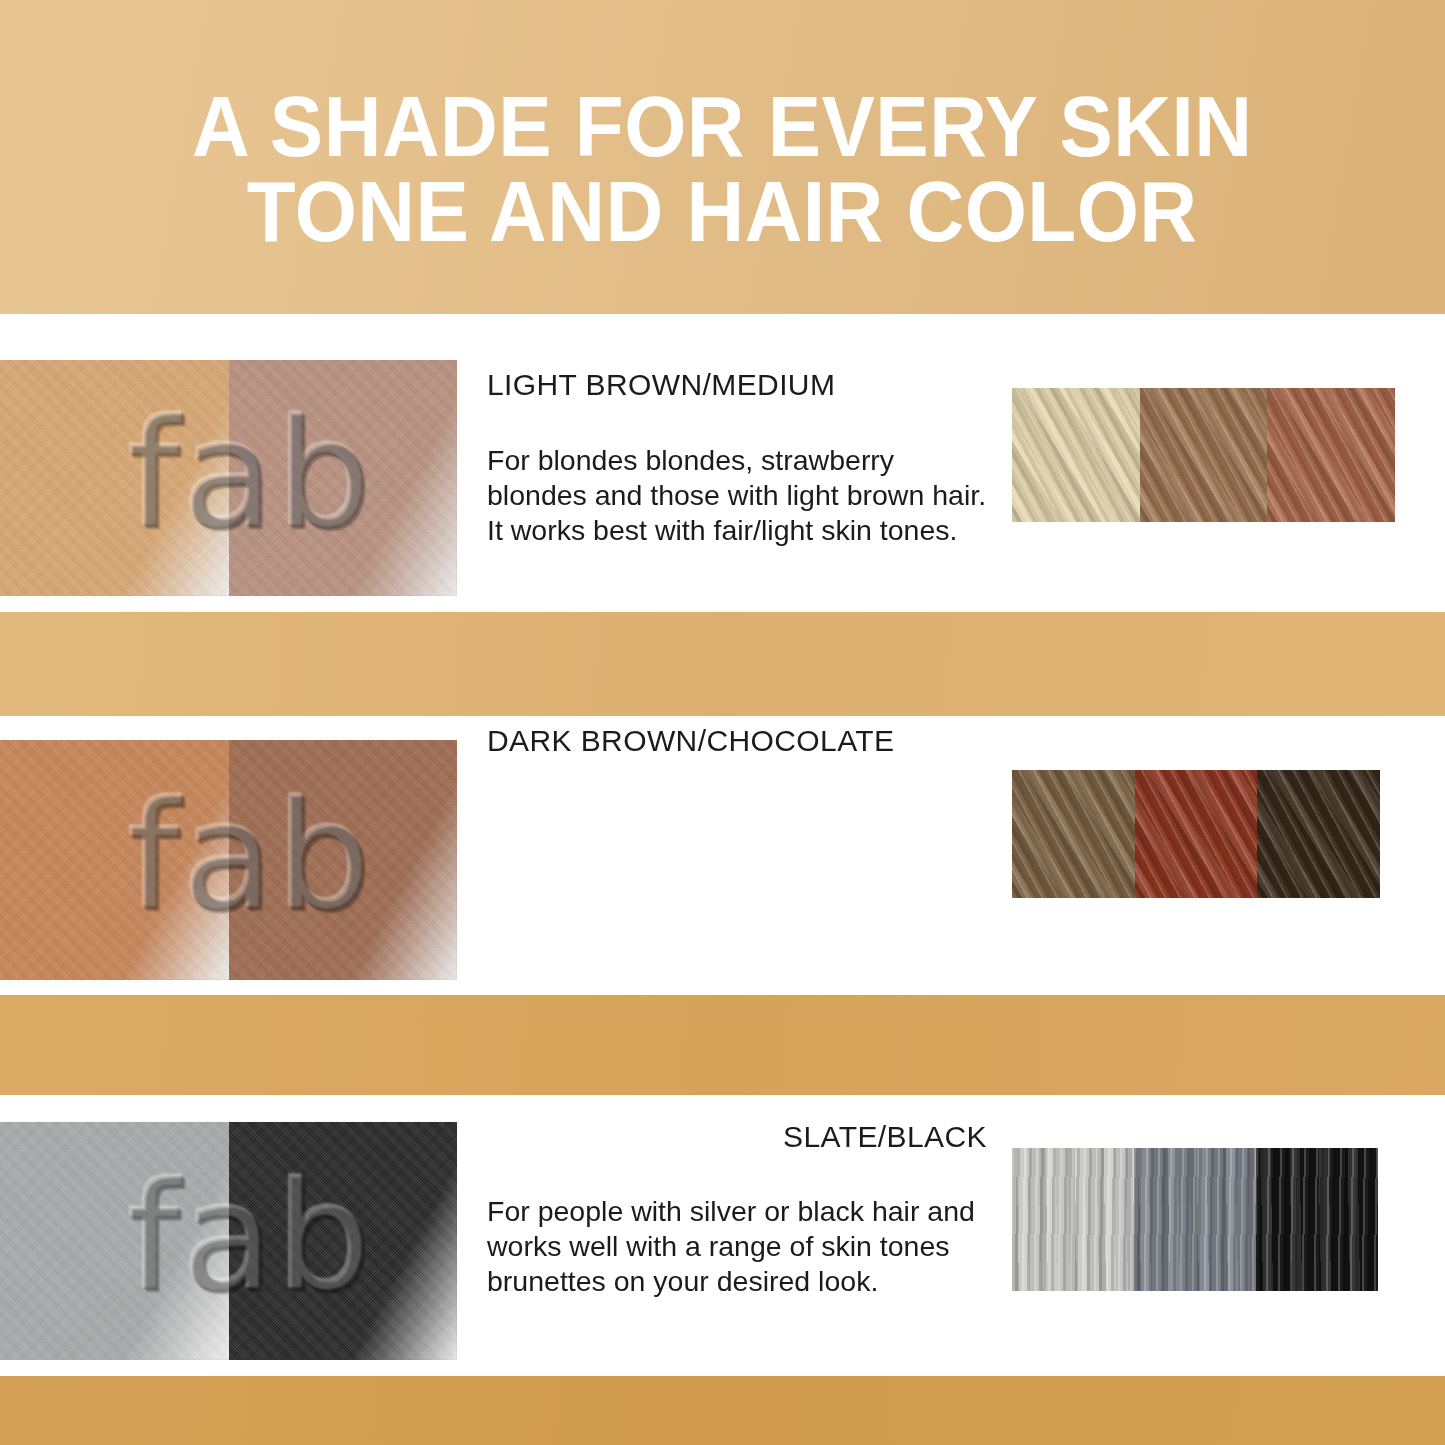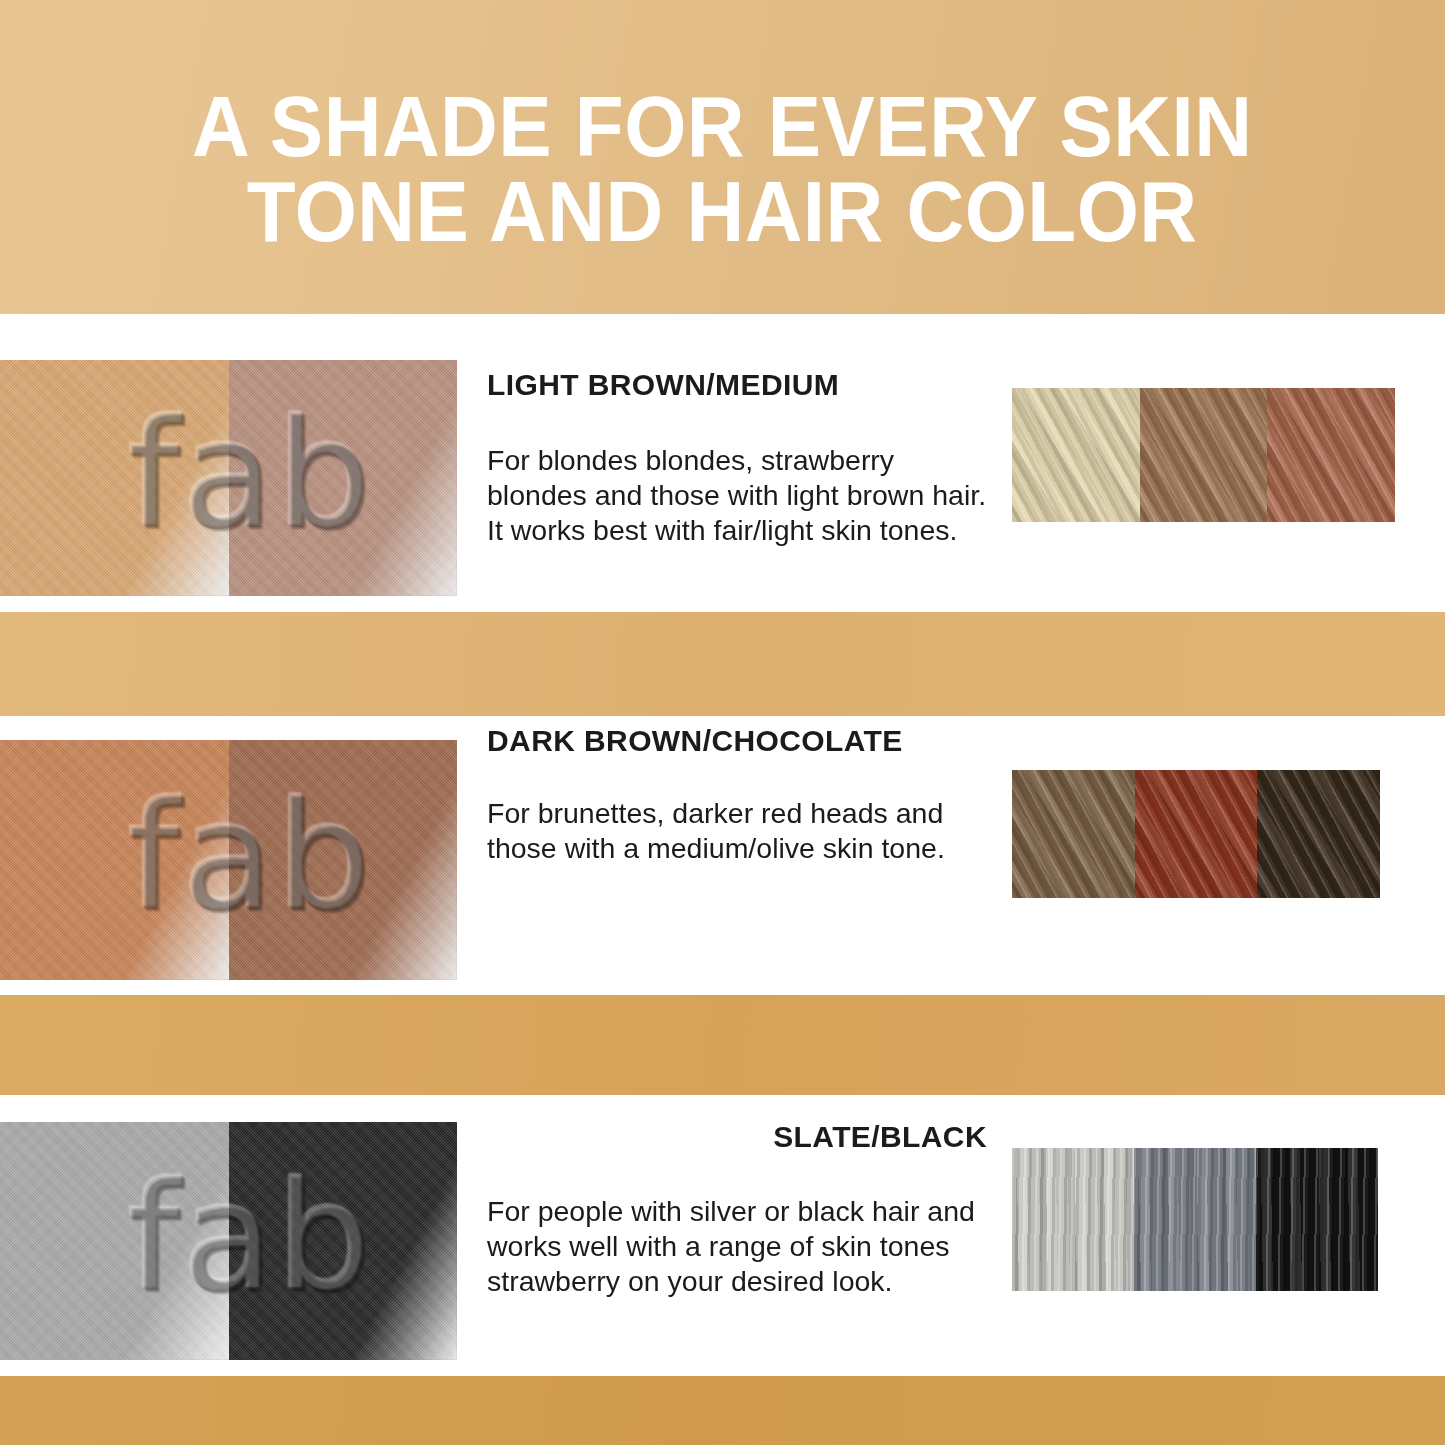--- a/index.html
+++ b/index.html
@@ -137,21 +137,21 @@
     position: absolute;
     left: 487px;
     top: 0;
     width: 500px;
   }
   .shade-heading {
     font-family: "Liberation Sans", sans-serif;
     font-size: 30px;
     letter-spacing: 0.4px;
     color: #1b1b1b;
-    font-weight: bold;
+    font-weight: normal;
     margin: 0;
     text-transform: uppercase;
   }
   .shade-desc {
     font-family: "Liberation Sans", sans-serif;
     font-size: 28.5px;
     line-height: 1.22;
     color: #1b1b1b;
     margin: 0;
     font-weight: normal;
@@ -266,21 +266,20 @@
   <div class="pan">
     <div class="pan-half" id="pan-2-left" style="background: linear-gradient(118deg, rgb(199, 132, 87) 0%, rgb(199, 132, 87) 70%, rgba(0, 0, 0, 0.05) 100%);"></div>
     <div class="pan-half" id="pan-2-right" style="background: linear-gradient(118deg, rgb(158, 106, 79) 0%, rgb(158, 106, 79) 70%, rgba(0, 0, 0, 0.06) 100%);"></div>
     <div class="pan-logo">
       <span class="pan-logo-text">fab</span>
     </div>
   </div>
 
   <div class="shade-text">
     <p class="shade-heading">DARK BROWN/CHOCOLATE</p>
-    <p class="shade-desc">For brunettes, darker red heads and those with a medium/olive skin tone.</p>
   </div>
 
   <div class="hair-strip">
     <div class="hair-swatch diagonal" id="hair-2-0" style="background-color: rgb(123, 98, 68);"></div>
     <div class="hair-swatch diagonal" id="hair-2-1" style="background-color: rgb(142, 54, 32);"></div>
     <div class="hair-swatch diagonal" id="hair-2-2" style="background-color: rgb(55, 41, 26);"></div>
   </div>
 </div>
 
 <div class="band band-2" style="background-color: rgb(214, 163, 90);"></div>
@@ -290,21 +289,21 @@
   <div class="pan">
     <div class="pan-half" id="pan-3-left" style="background: linear-gradient(118deg, rgb(169, 170, 171) 0%, rgb(169, 170, 171) 70%, rgba(0, 0, 0, 0.05) 100%);"></div>
     <div class="pan-half" id="pan-3-right" style="background: linear-gradient(118deg, rgb(38, 38, 38) 0%, rgb(38, 38, 38) 70%, rgba(0, 0, 0, 0.06) 100%);"></div>
     <div class="pan-logo">
       <span class="pan-logo-text">fab</span>
     </div>
   </div>
 
   <div class="shade-text">
     <p class="shade-heading">SLATE/BLACK</p>
-    <p class="shade-desc">For people with silver or black hair and works well with a range of skin tones strawberry on your desired look.</p>
+    <p class="shade-desc">For people with silver or black hair and works well with a range of skin tones brunettes on your desired look.</p>
   </div>
 
   <div class="hair-strip">
     <div class="hair-swatch vertical" id="hair-3-0" style="background-color: rgb(204, 204, 200);"></div>
     <div class="hair-swatch vertical" id="hair-3-1" style="background-color: rgb(122, 127, 136);"></div>
     <div class="hair-swatch vertical" id="hair-3-2" style="background-color: rgb(19, 19, 19);"></div>
   </div>
 </div>
 
 <div class="band band-bottom" style="background-color: rgb(207, 154, 76);"></div>

